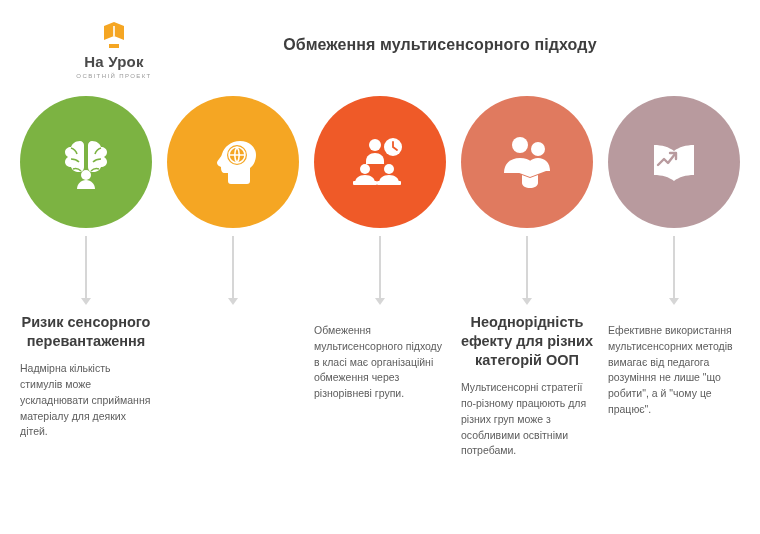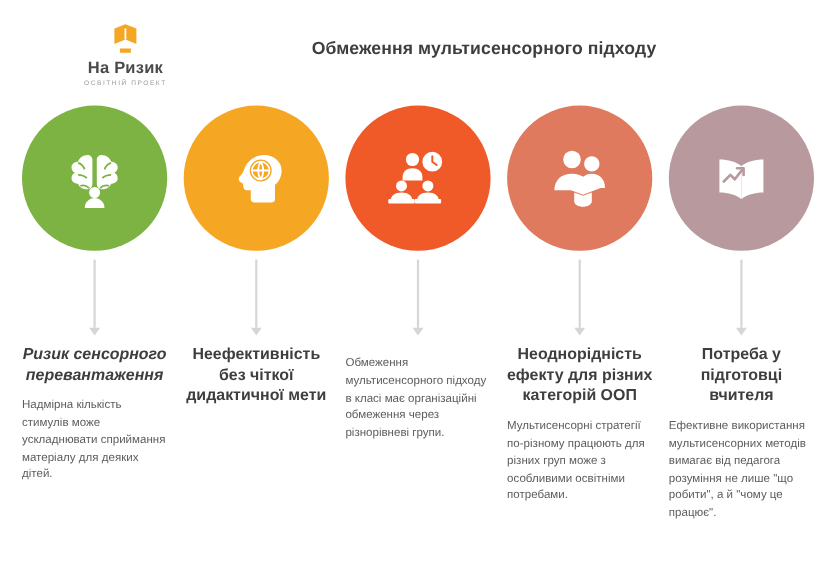--- a/index.html
+++ b/index.html
@@ -107,38 +107,38 @@
   }
   .col-body {
     font-size: 10.5px;
     color: #5d5d5d;
     line-height: 1.5;
     margin-top: 10px;
     padding: 0 4px;
   }
 
   
-  .col.c0 .col-title { margin-top: 0px; font-style: italic; }
+  .col.c0 .col-title { margin-top: 0px; }
   .col.c1 .col-title { margin-top: 0px; }
   .col.c2 .col-title { margin-top: 6px; }
   .col.c3 .col-title { margin-top: 0; }
   .col.c4 .col-title { margin-top: 0px; }
 </style>
 </head>
 <body>
 
 <div class="logo">
   <div class="logo-mark">
     <svg width="34" height="34" viewBox="0 0 34 34">
       <path d="M17 4 L27 8 L27 22 L17 18 L7 22 L7 8 Z" fill="#f5a623"></path>
       <path d="M17 8 L17 18" stroke="#ffffff" stroke-width="1.6"></path>
       <path d="M12 26 L22 26 L22 30 L12 30 Z" fill="#f5a623"></path>
     </svg>
   </div>
-  <div class="logo-title">На Ризик</div>
+  <div class="logo-title">На Урок</div>
   <div class="logo-sub">освітній проект</div>
 </div>
 
 <div class="header">Обмеження мультисенсорного підходу</div>
 
 <div class="columns">
 
   <div class="col c0">
     <div class="circle" style="background:#7cb342">
       <span>
@@ -170,21 +170,20 @@
           <circle cx="35" cy="24" r="10" fill="#f5a623"></circle>
           <g stroke="#ffffff" stroke-width="1.6" fill="none">
             <circle cx="35" cy="24" r="8"></circle>
             <path d="M27 24h16M35 16c3 4 3 12 0 16M35 16c-3 4-3 12 0 16"></path>
           </g>
         </svg>
       </span>
     </div>
     <div class="connector"></div>
     <div class="arrow-head"></div>
-    <div class="col-title">Неефективність без чіткої дидактичної мети</div>
   </div>
 
   <div class="col c2">
     <div class="circle" style="background:#ef5a28">
       <span>
         <svg width="62" height="62" viewBox="0 0 62 62">
           <g fill="#ffffff">
             <circle cx="44" cy="16" r="9"></circle>
             <circle cx="26" cy="14" r="6"></circle>
             <path d="M17 30c0-5 4-8 9-8s9 3 9 8v3H17z"></path>
@@ -237,17 +236,16 @@
           </g>
           <g stroke="#b89a9e" stroke-width="2.4" fill="none" stroke-linecap="round" stroke-linejoin="round">
             <path d="M15 34l6-6 4 4 7-9"></path>
             <path d="M27 22h6v6"></path>
           </g>
         </svg>
       </span>
     </div>
     <div class="connector"></div>
     <div class="arrow-head"></div>
-    <div class="col-title">Потреба у підготовці вчителя</div>
     <div class="col-body">Ефективне використання мультисенсорних методів вимагає від педагога розуміння не лише "що робити", а й "чому це працює".</div>
   </div>
 
 </div>
 
 </body></html>

